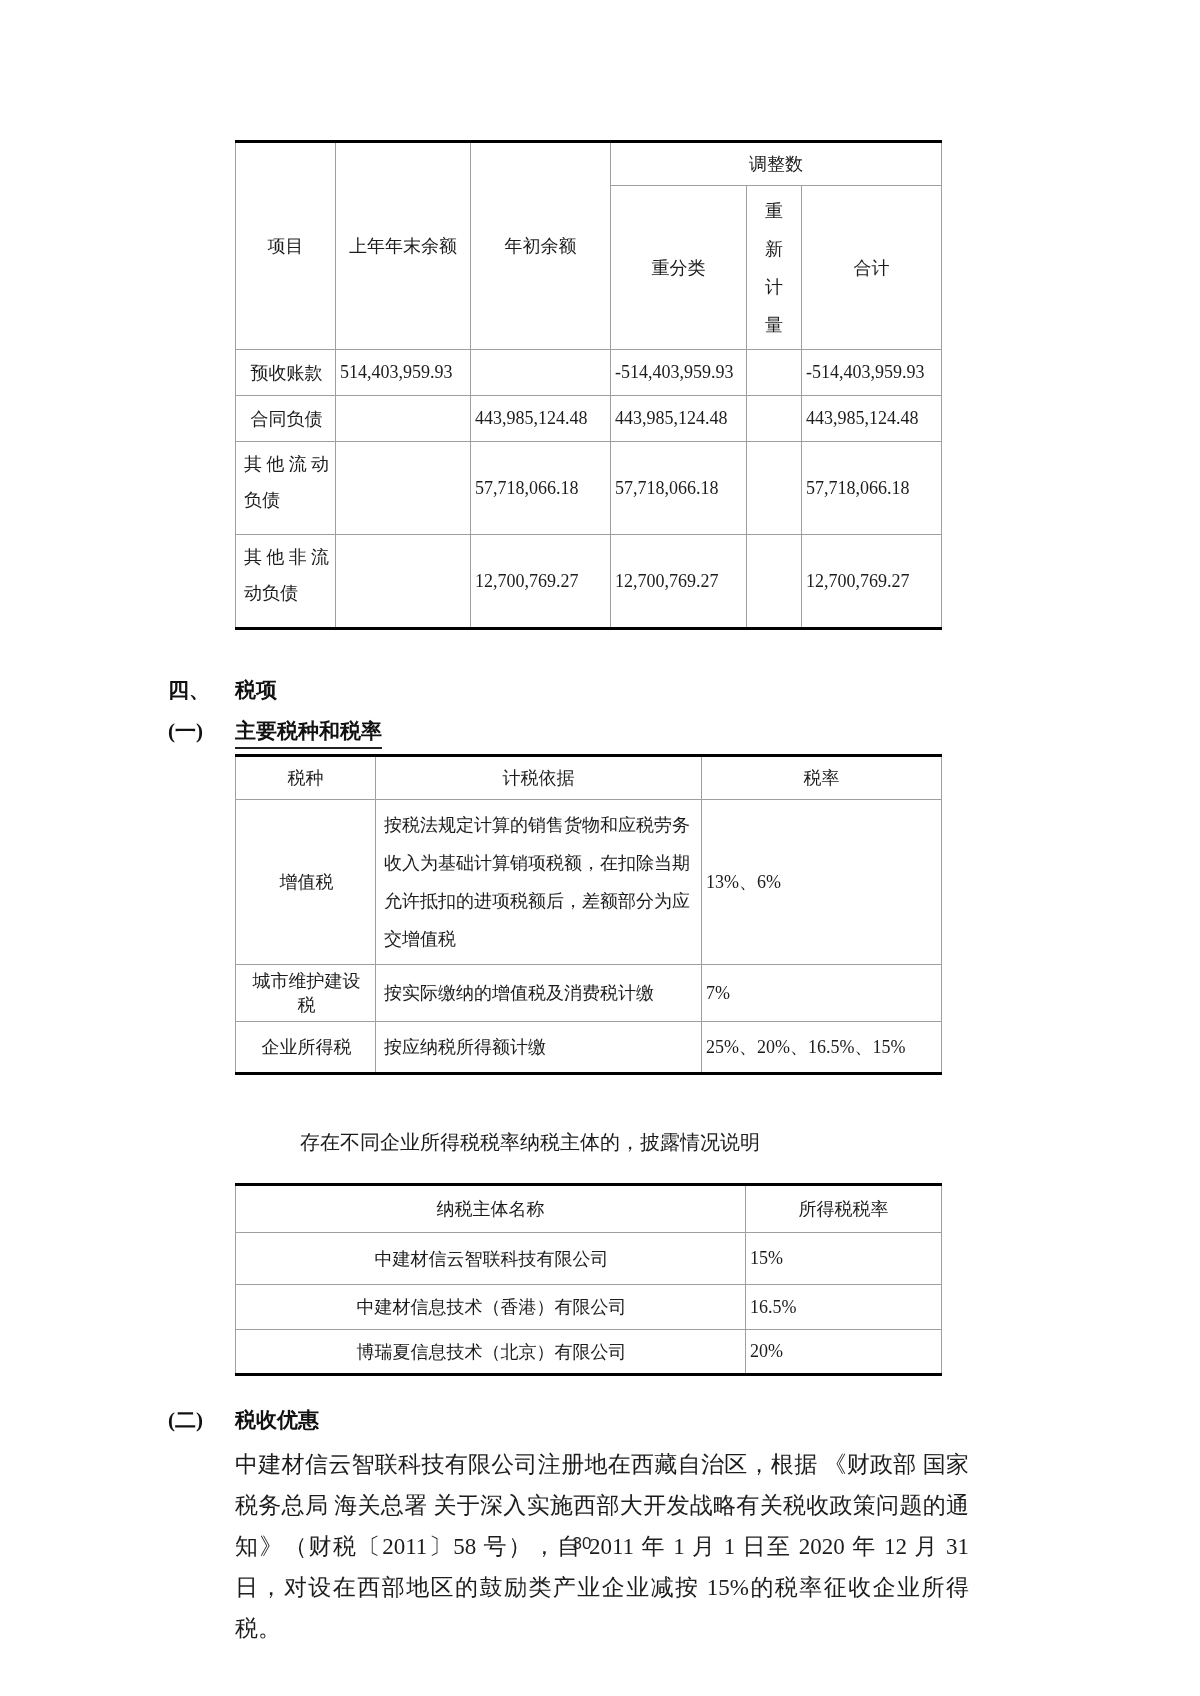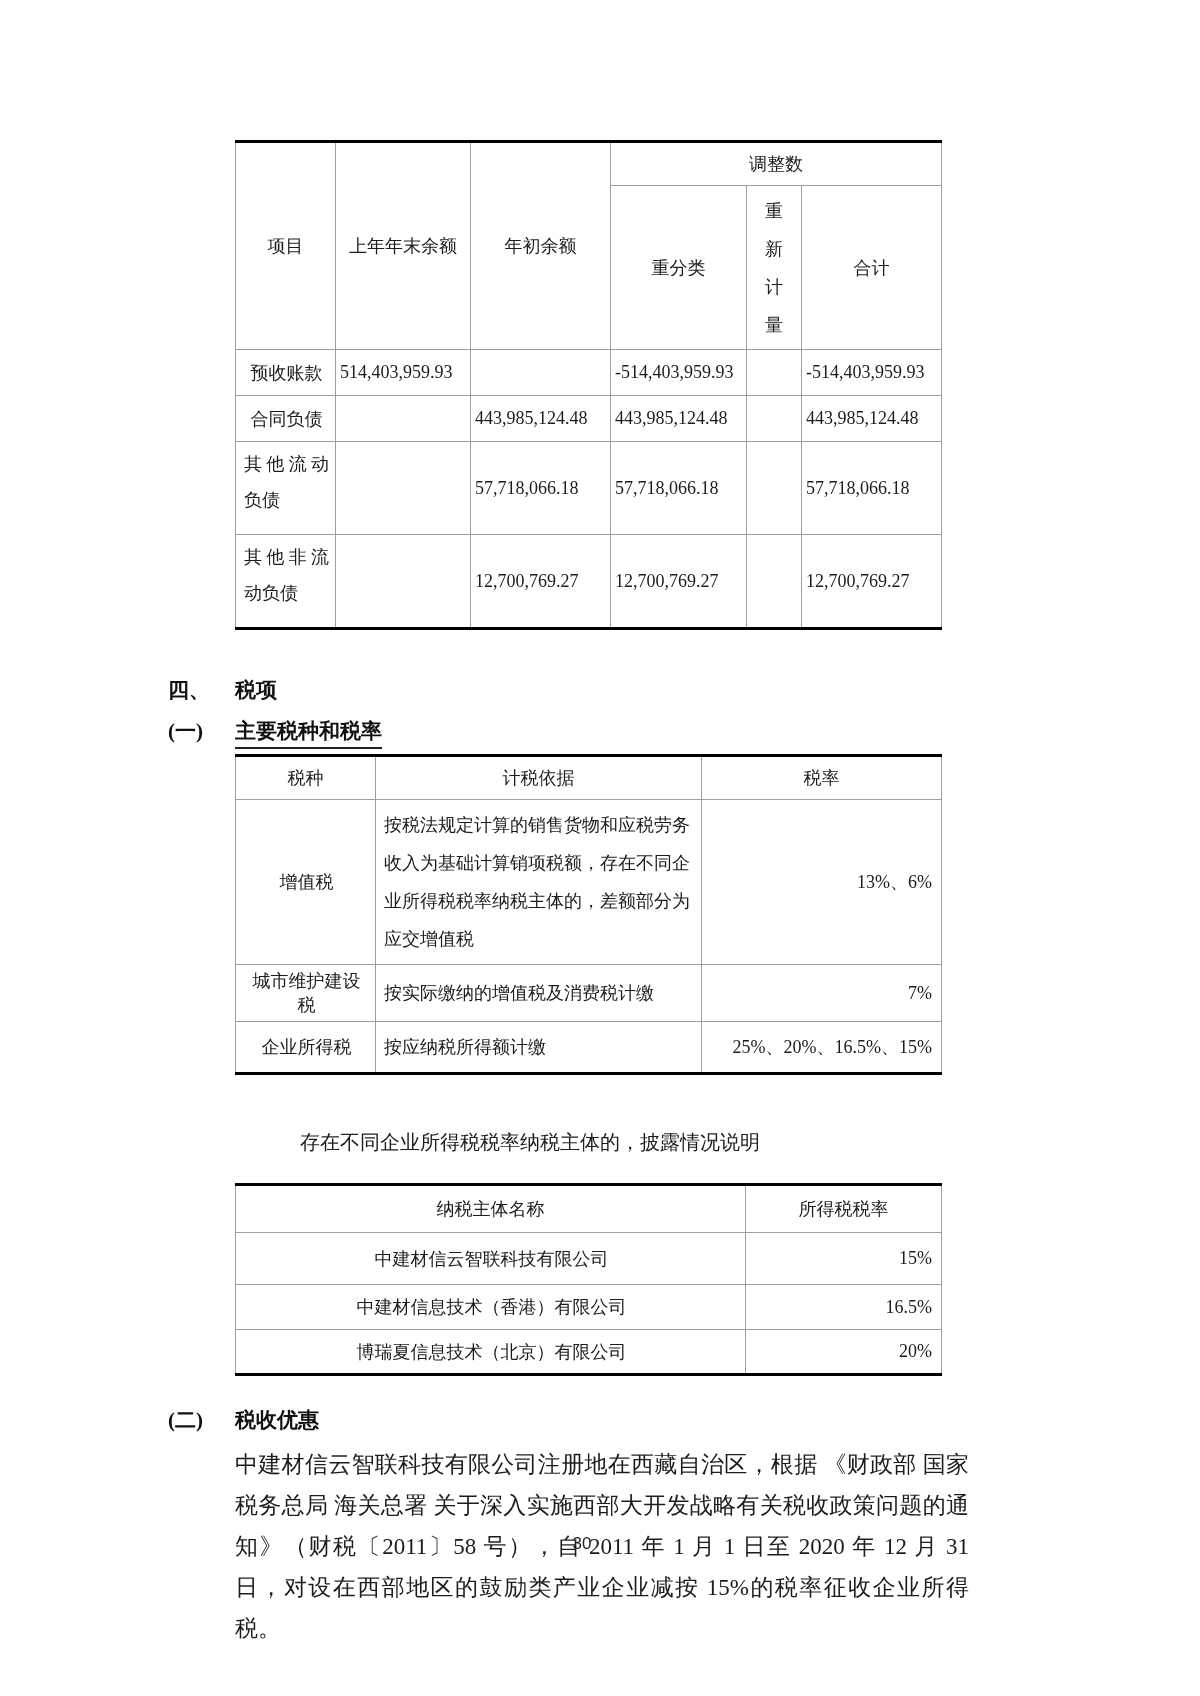--- a/index.html
+++ b/index.html
@@ -11,21 +11,21 @@
   table { border-collapse:collapse; table-layout:fixed; }
   .t {
     margin-left:235px; width:706px; font-size:18px;
     border-top:3px solid #000; border-bottom:3px solid #000;
   }
   .t th, .t td { border:1px solid #9f9f9f; font-weight:normal; vertical-align:middle; }
   .t th { text-align:center; padding:4px; }
   .num { text-align:left; padding:4px 10px 4px 4px; white-space:nowrap; }
   .lbl { text-align:justify; padding:4px 6px 16px 8px; line-height:36px; }
   .left { text-align:center; padding:4px 6px 4px 8px; }
-  .rate { text-align:right; padding:4px 9px 4px 4px; white-space:nowrap; }
+  .rate { text-align:left; padding:4px 9px 4px 4px; white-space:nowrap; }
   .basis { text-align:left; padding:6px 8px; line-height:38px; }
   .vh span { display:inline-block; width:1.06em; line-height:38px; text-align:center; }
   .sec { display:flex; padding-left:168px; margin:0; font-size:21px; font-weight:bold; color:#111; }
   .sec .n { width:67px; flex:0 0 67px; }
   .sec .ut { border-bottom:2px solid #222; padding-bottom:2px; }
   .caption { margin:54px 0 0 300px; font-size:20px; }
   .para {
     margin:10px 0 0 235px; width:734px; font-size:23px;
     line-height:41px; text-align:justify;
   }
@@ -118,21 +118,21 @@
         <col style="width:240px">
     </colgroup>
     <tbody>
         <tr style="height:44px">
       <th>税种</th>
       <th>计税依据</th>
       <th>税率</th>
     </tr>
     <tr style="height:162px">
       <td class="left">增值税</td>
-      <td class="basis">按税法规定计算的销售货物和应税劳务收入为基础计算销项税额，存在不同企业所得税税率纳税主体的，差额部分为应交增值税</td>
+      <td class="basis">按税法规定计算的销售货物和应税劳务收入为基础计算销项税额，在扣除当期允许抵扣的进项税额后，差额部分为应交增值税</td>
       <td class="rate">13%、6%</td>
     </tr>
     <tr style="height:42px">
       <td class="left">城市维护建设税</td>
       <td class="basis">按实际缴纳的增值税及消费税计缴</td>
       <td class="rate">7%</td>
     </tr>
     <tr style="height:42px">
       <td class="left">企业所得税</td>
       <td class="basis">按应纳税所得额计缴</td>

